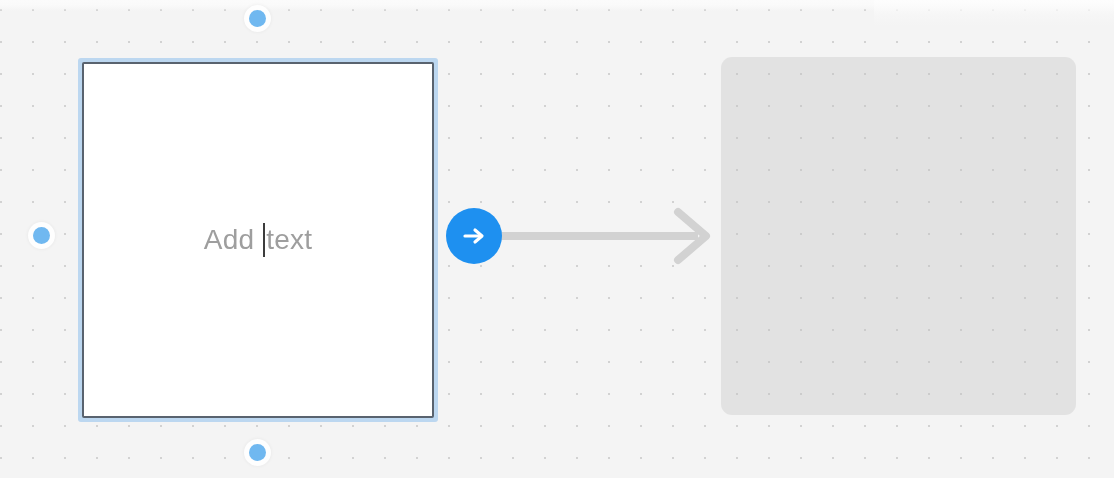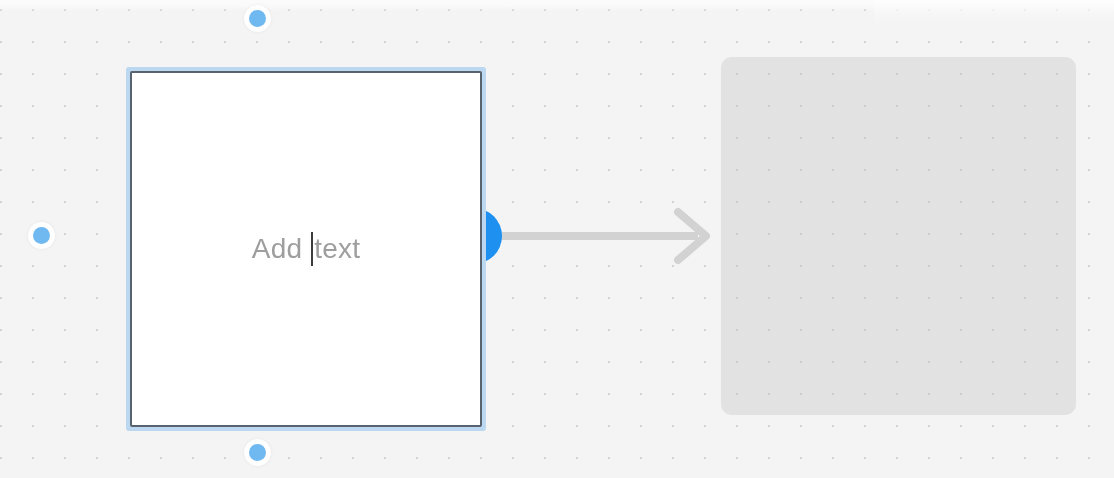--- a/index.html
+++ b/index.html
@@ -65,22 +65,22 @@
     background:#1e90f0;
     display:flex;
     align-items:center;
     justify-content:center;
     cursor:pointer;
   }
 
   
   #selected-shape-wrap {
     position:absolute;
-    left:78px; top:67px;
-    width:360px; height:364px;margin-left:48px;
+    left:78px; top:58px;
+    width:360px; height:364px;
   }
   #selection-ring {
     position:absolute;
     left:0; top:0;
     width:360px; height:364px;
     background:#bcd7f0;
     border-radius:3px;
   }
   #shape-body {
     position:absolute;

